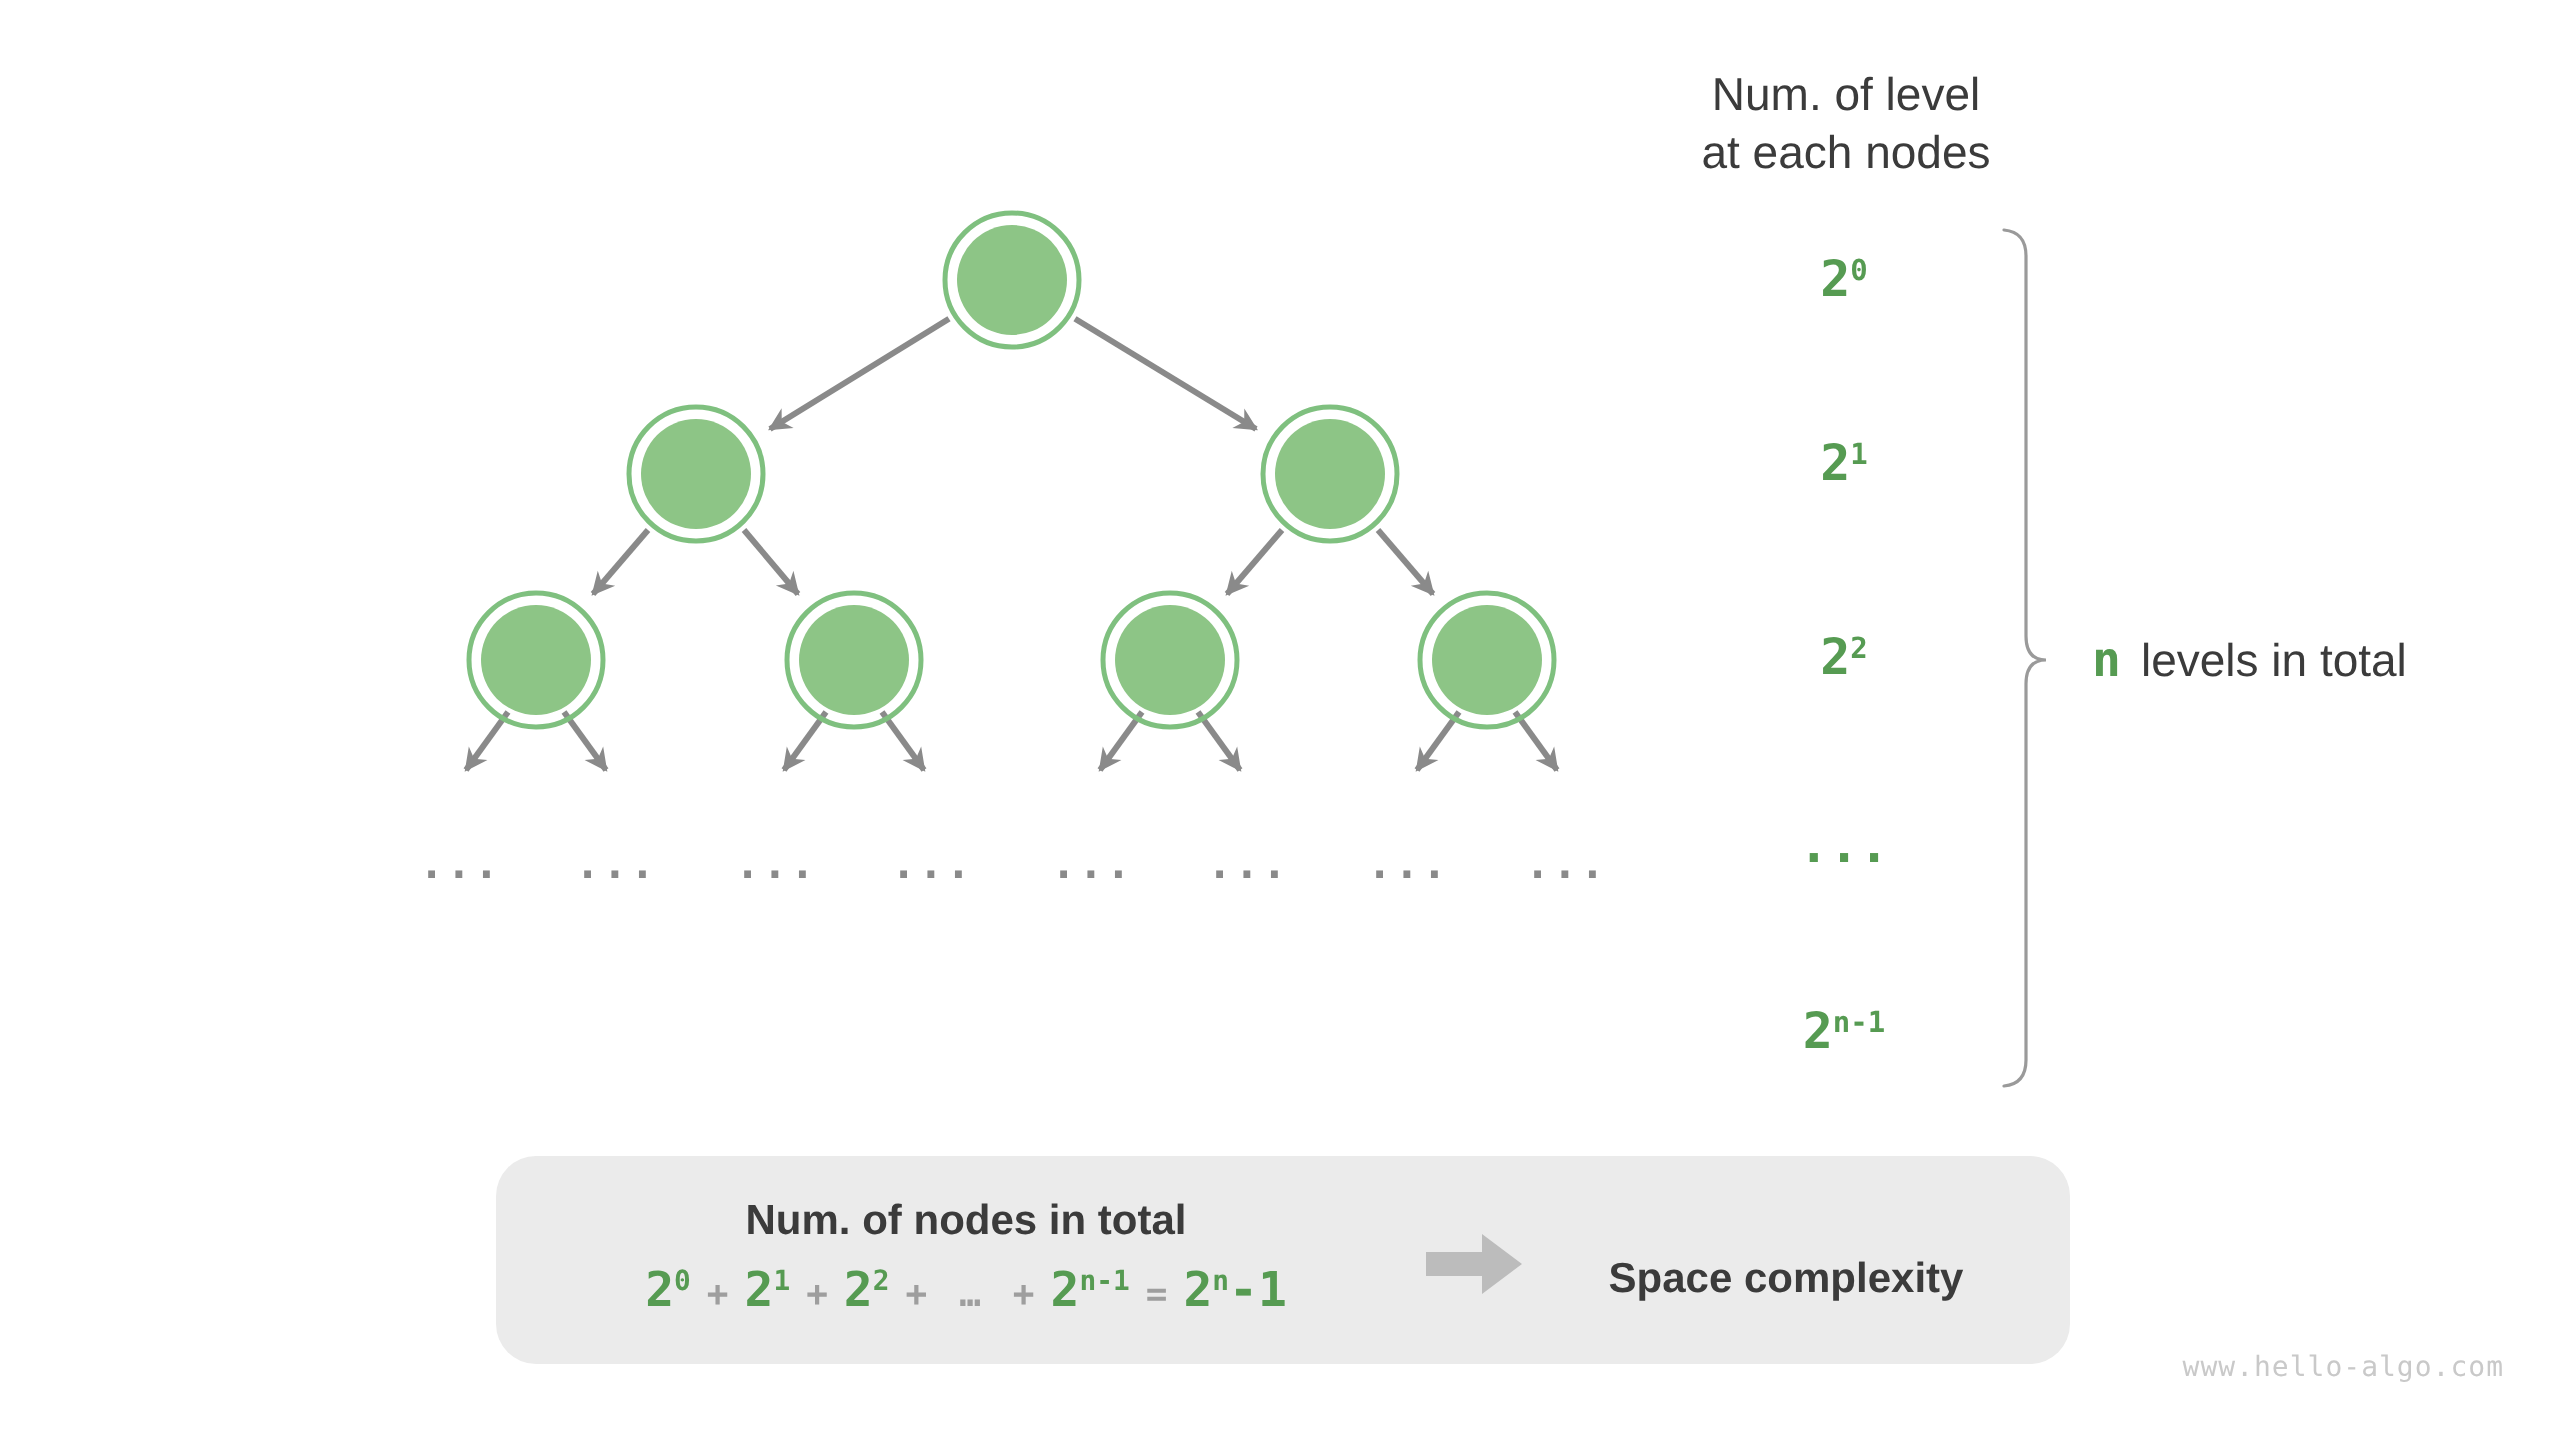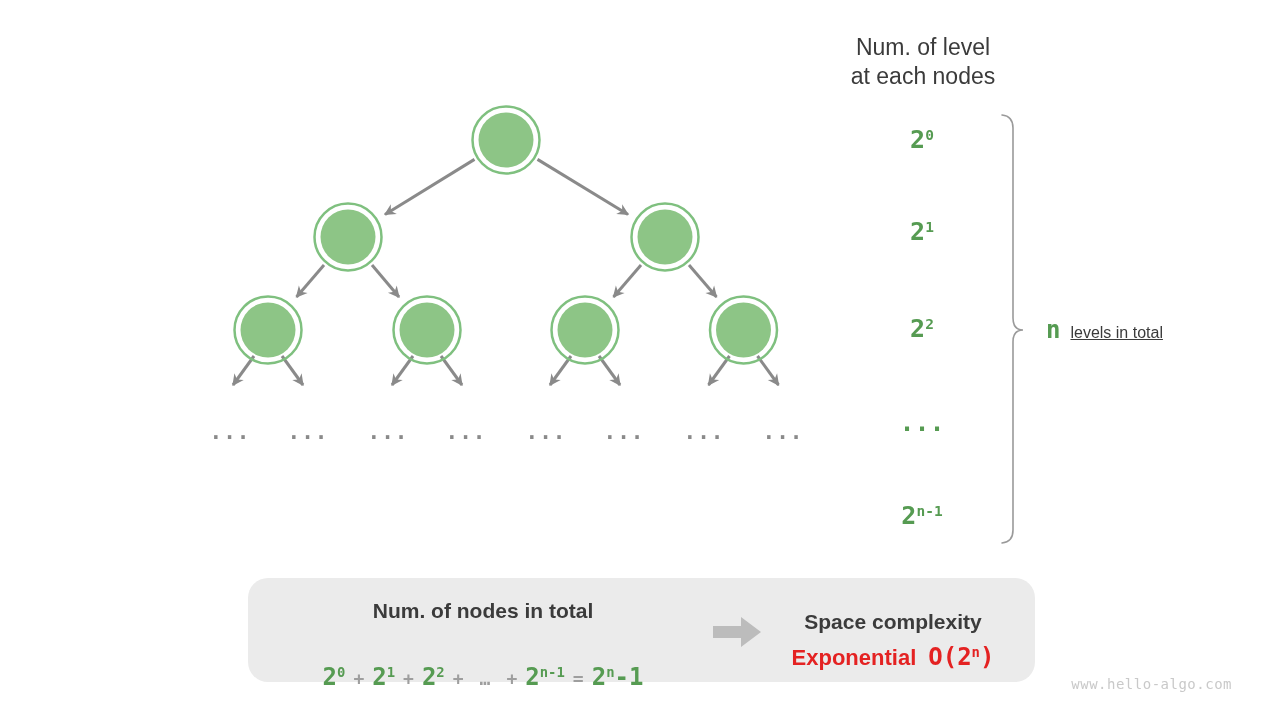--- a/index.html
+++ b/index.html
@@ -19,39 +19,39 @@
   
   .hdr{left:810px;top:33px;width:226px;text-align:center;font-size:23px;line-height:29px;color:var(--dark);}
 
   
   .lvl{left:858px;width:128px;height:34px;line-height:34px;text-align:center;
        font-family:"DejaVu Sans Mono",monospace;font-weight:bold;font-size:25px;color:var(--green-text);}
 
   
   .brace-label{left:1046px;top:316px;height:28px;line-height:28px;white-space:nowrap;}
   .brace-label .n{font-family:"DejaVu Sans Mono",monospace;font-weight:bold;font-size:24px;color:var(--green-text);}
-  .brace-label .rest{font-size:16px;color:var(--dark);margin-left:10px;text-decoration:underline;}
+  .brace-label .rest{font-size:23px;color:var(--dark);margin-left:10px;}
 
   
   .box{left:248px;top:578px;width:787px;height:104px;background:var(--box-bg);border-radius:20px;}
   .box-col{position:absolute;top:0;height:100%;display:flex;flex-direction:column;align-items:center;padding-top:20px;}
-  .box-left{left:0;width:470px;gap:32px;}
+  .box-left{left:0;width:470px;}
   .box-right{left:520px;width:250px;justify-content:center;}
   .box-title{font-size:21px;font-weight:bold;color:var(--dark);line-height:26px;}
   .formula{margin-top:7px;display:flex;align-items:baseline;white-space:nowrap;
            font-family:"DejaVu Sans Mono",monospace;font-weight:bold;}
   .formula .term{font-size:24px;color:var(--green-text);}
   .formula .op{font-size:18px;color:var(--op-gray);margin:0 8px;}
   .complexity{margin-top:8px;display:flex;align-items:baseline;white-space:nowrap;color:var(--red);}
   .complexity .word{font-size:22px;font-weight:bold;}
   .complexity .notation{font-family:"DejaVu Sans Mono",monospace;font-weight:bold;font-size:24px;margin-left:12px;}
   .impl-arrow{left:465px;top:37px;}
 
   
-  .wm{right:48px;top:676px;font-family:"DejaVu Sans Mono",monospace;font-size:14px;
+  .wm{right:28px;top:676px;font-family:"DejaVu Sans Mono",monospace;font-size:14px;
       letter-spacing:.5px;color:var(--wm);}
 </style>
 </head>
 <body>
 
 <div class="abs hdr">
   <div>Num. of level</div>
   <div>at each nodes</div>
 </div>
 
@@ -150,20 +150,16 @@
       <span class="term"><span>2</span><sup class="s">n</sup><span>-1</span></span>
     </div>
   </div>
 
   <svg class="abs impl-arrow" width="50" height="34" viewBox="0 0 50 34">
     <polygon points="0,11 28,11 28,2 48,17 28,32 28,23 0,23" fill="#bcbcbc"></polygon>
   </svg>
 
   <div class="box-col box-right">
     <div class="box-title">Space complexity</div>
-    <div class="complexity">
-      <span class="word">Exponential</span>
-      <span class="notation"><span>O(</span><span>2</span><sup class="s">n</sup><span>)</span></span>
-    </div>
   </div>
 </div>
 
 <div class="abs wm">www.hello-algo.com</div>
 
 </body></html>

